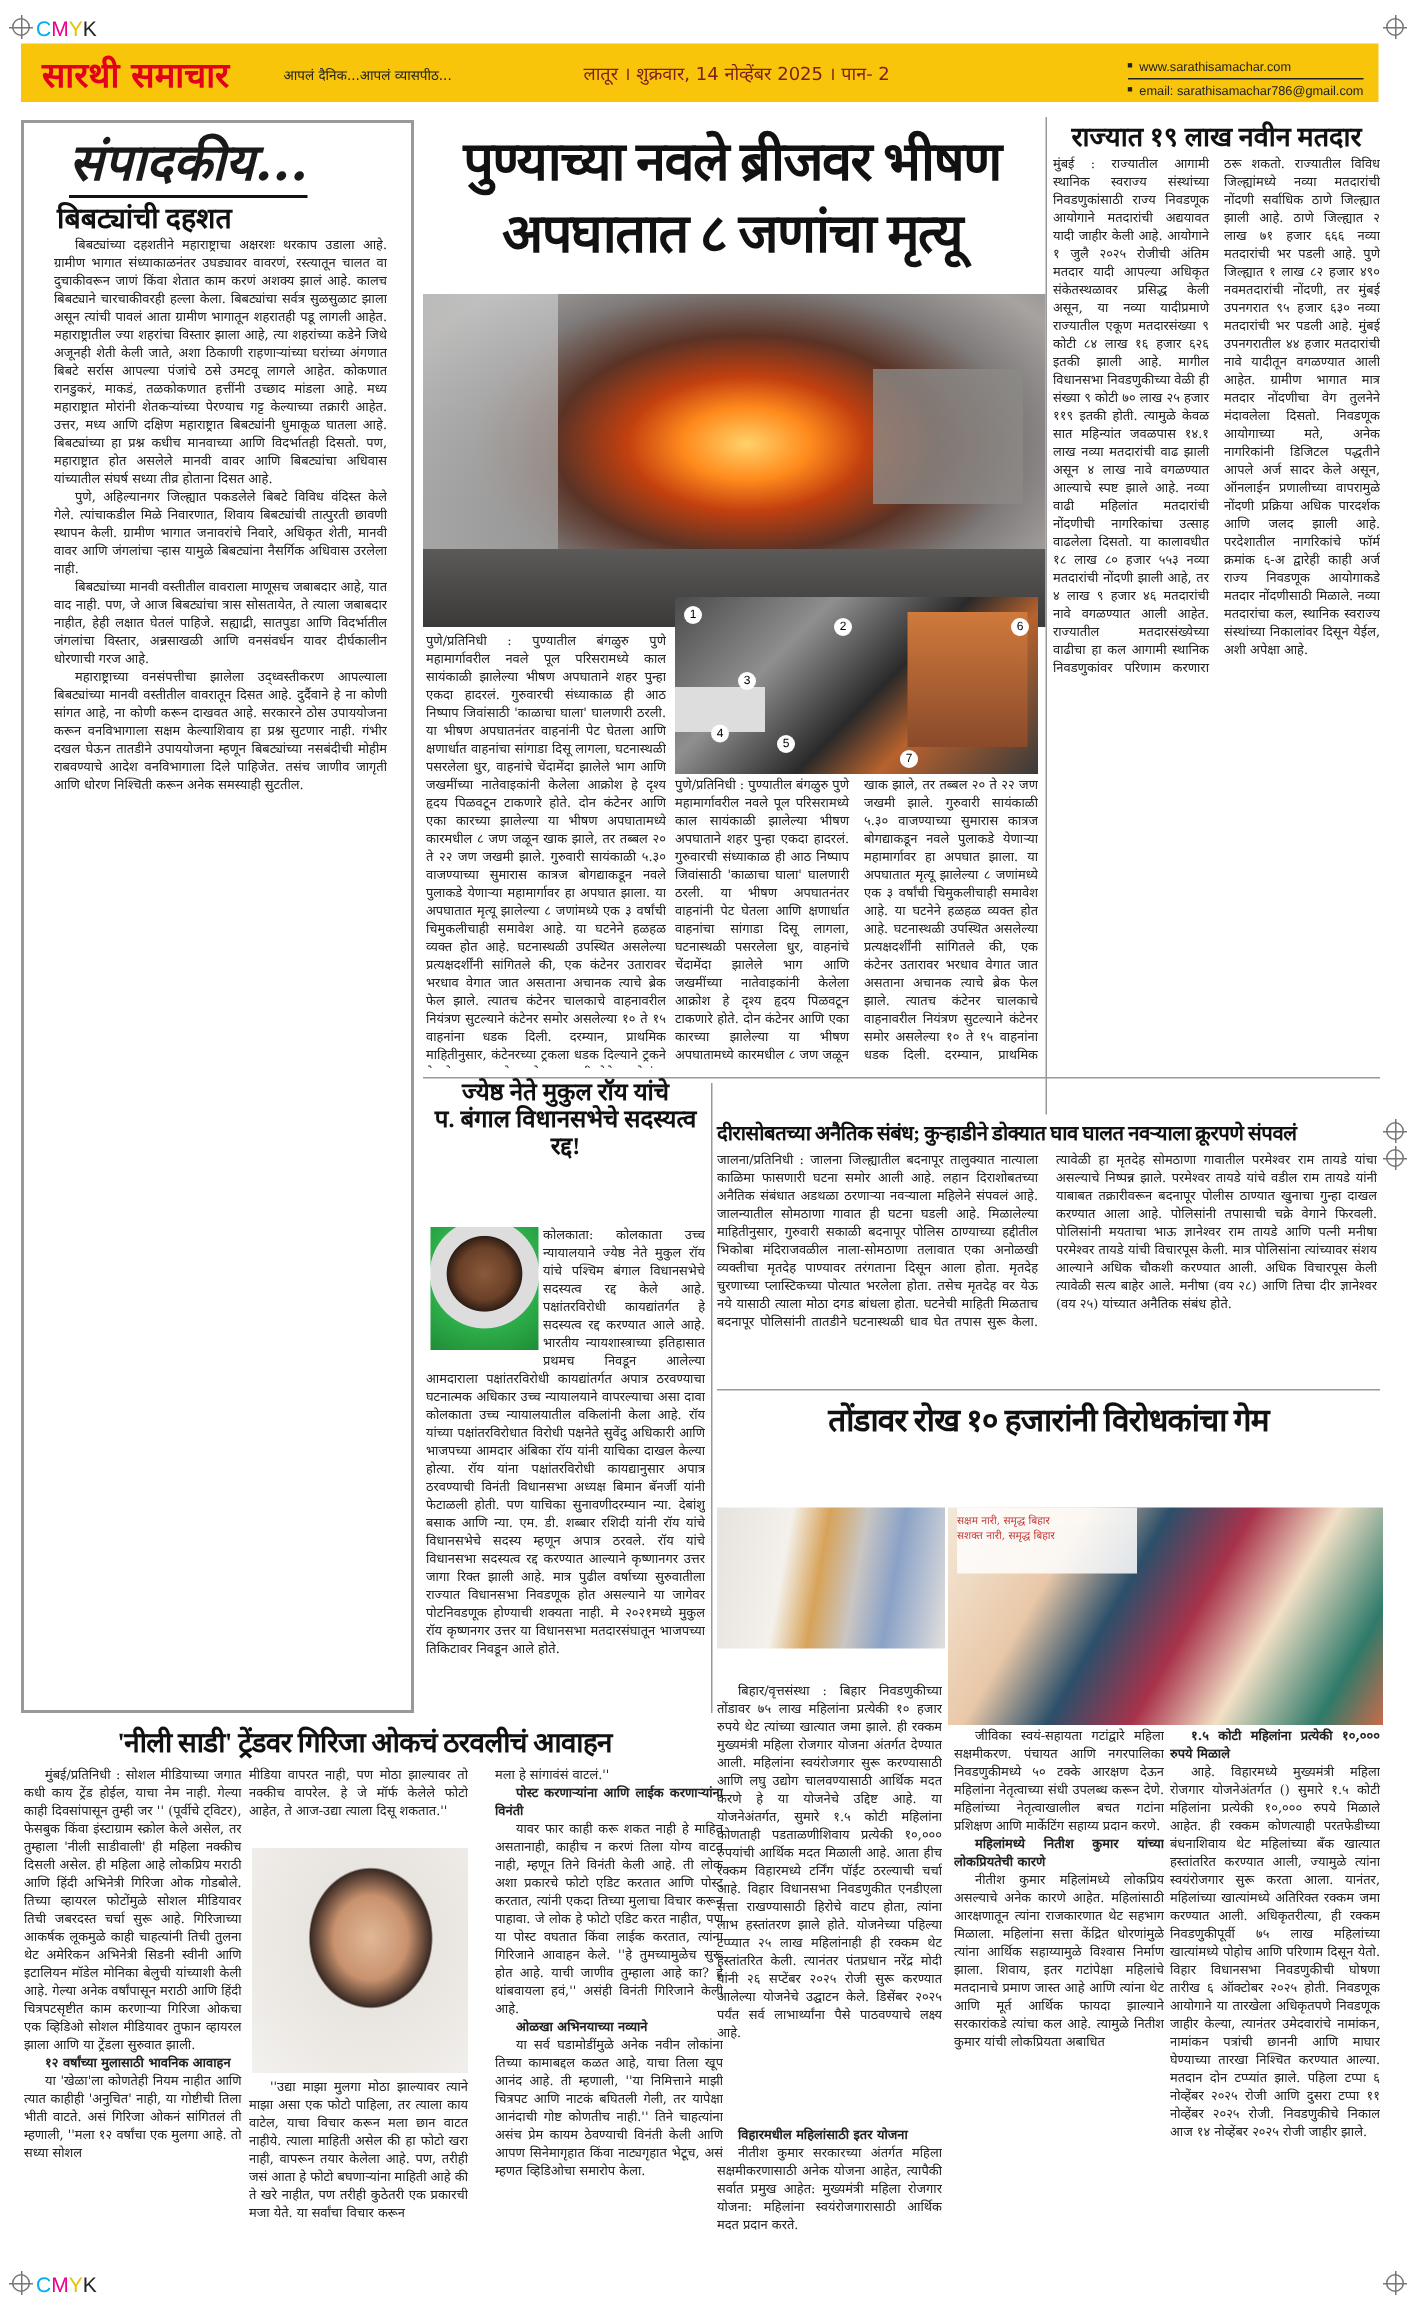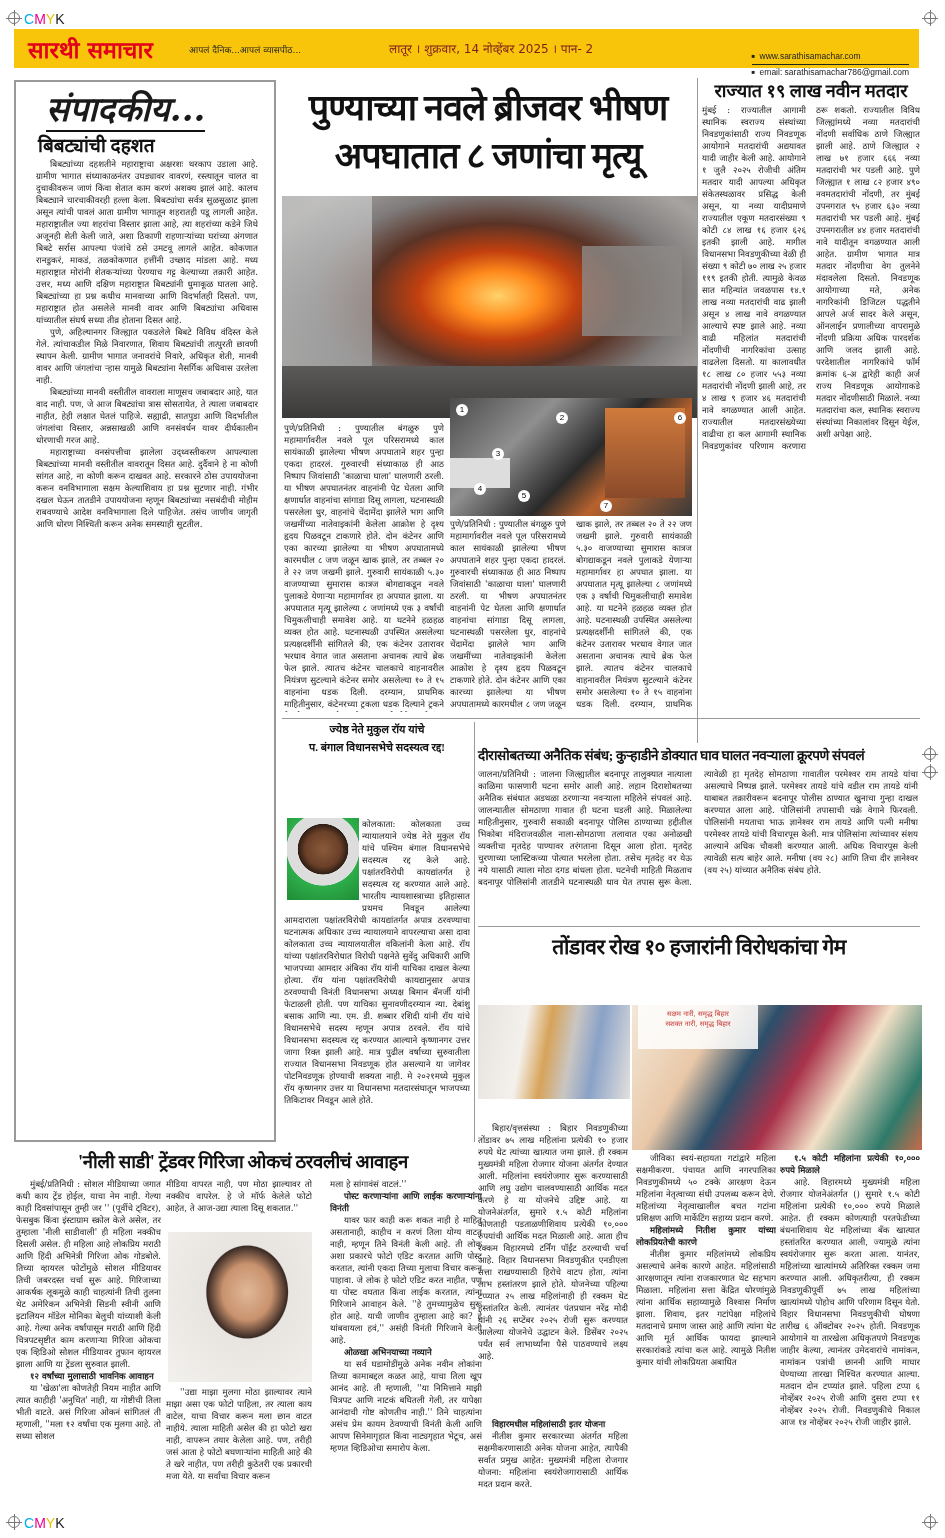--- a/index.html
+++ b/index.html
@@ -9,21 +9,21 @@
   .reg { position: absolute; width: 12px; height: 12px; border: 1px solid #777; border-radius: 50%; }
   .reg::before { content: ""; position: absolute; left: 5px; top: -3px; width: 1px; height: 16px; background: #777; }
   .reg::after { content: ""; position: absolute; top: 5px; left: -3px; height: 1px; width: 16px; background: #777; }
   .cmyk { position: absolute; font-family: "Liberation Sans", sans-serif; font-size: 14px; letter-spacing: 0; }
   .cmyk .c { color: #00aeef; } .cmyk .m { color: #ec008c; } .cmyk .y { color: #e6c200; } .cmyk .k { color: #222; }
 
   .masthead { position: absolute; left: 14px; top: 29px; width: 905px; height: 39px; background: #f8c50b; }
   .brand { position: absolute; left: 14px; top: 4px; font-family: "DejaVu Sans", sans-serif; font-weight: bold; font-size: 23px; color: #e3001b; }
   .tagline { position: absolute; left: 175px; top: 14px; font-family: "DejaVu Sans", sans-serif; font-size: 9px; color: #222; }
   .dateline { position: absolute; left: 375px; top: 11px; font-family: "DejaVu Sans", sans-serif; font-size: 12px; color: #7f1d1d; }
-  .contact { position: absolute; right: 10px; top: 20px; font-family: "Liberation Sans", sans-serif; font-size: 8.5px; color: #222; line-height: 15px; }
+  .contact { position: absolute; right: 10px; top: 8px; font-family: "Liberation Sans", sans-serif; font-size: 8.5px; color: #222; line-height: 15px; }
   .contact div { border-bottom: 1px solid #222; padding-left: 8px; position: relative; }
   .contact div:last-child { border-bottom: none; }
   .contact div::before { content: "■"; position: absolute; left: 0; font-size: 6px; }
 
   .box { position: absolute; border: 1px solid #999; }
   .col-text { font-size: 8.6px; line-height: 12px; text-align: justify; color: #222; }
   .col-text p { text-indent: 14px; }
   .sub { font-weight: bold; text-indent: 14px; }
   .hd { font-family: Liberation Serif, serif; font-weight: bold; color: #111; }
   .rule-v { position: absolute; width: 1px; background: #999; }
@@ -86,41 +86,41 @@
   <span class="cap-num" style="left:224px;top:14px;">6</span>
   <span class="cap-num" style="left:150px;top:102px;">7</span>
 </div>
 <div class="abs col-text" style="left:450px;top:518px;width:242px;height:194px;overflow:hidden;column-count:2;column-gap:10px;">पुणे/प्रतिनिधी : पुण्यातील बंगळुरु पुणे महामार्गावरील नवले पूल परिसरामध्ये काल सायंकाळी झालेल्या भीषण अपघाताने शहर पुन्हा एकदा हादरलं. गुरुवारची संध्याकाळ ही आठ निष्पाप जिवांसाठी 'काळाचा घाला' घालणारी ठरली. या भीषण अपघातनंतर वाहनांनी पेट घेतला आणि क्षणार्धात वाहनांचा सांगाडा दिसू लागला, घटनास्थळी पसरलेला धुर, वाहनांचे चेंदामेंदा झालेले भाग आणि जखमींच्या नातेवाइकांनी केलेला आक्रोश हे दृश्य हृदय पिळवटून टाकणारे होते. दोन कंटेनर आणि एका कारच्या झालेल्या या भीषण अपघातामध्ये कारमधील ८ जण जळून खाक झाले, तर तब्बल २० ते २२ जण जखमी झाले. गुरुवारी सायंकाळी ५.३० वाजण्याच्या सुमारास कात्रज बोगद्याकडून नवले पुलाकडे येणाऱ्या महामार्गावर हा अपघात झाला. या अपघातात मृत्यू झालेल्या ८ जणांमध्ये एक ३ वर्षांची चिमुकलीचाही समावेश आहे. या घटनेने हळहळ व्यक्त होत आहे. घटनास्थळी उपस्थित असलेल्या प्रत्यक्षदर्शींनी सांगितले की, एक कंटेनर उतारावर भरधाव वेगात जात असताना अचानक त्याचे ब्रेक फेल झाले. त्यातच कंटेनर चालकाचे वाहनावरील नियंत्रण सुटल्याने कंटेनर समोर असलेल्या १० ते १५ वाहनांना धडक दिली. दरम्यान, प्राथमिक माहितीनुसार, कंटेनरच्या ट्रकला धडक दिल्याने ट्रकने पेट घेतला. यामध्ये १८ ते २० प्रवासी होते. धडकेनंतर कंटेनरच्या डिझेल टँकला आग लागली आणि क्षणार्धात आगीने लोट दिसू लागले. कारमध्ये असलेले दोन पुरुष, दोन महिला आणि एका मुलीचा घटनास्थळीच होरपळून दुर्दैवी मृत्यू झाला प्रत्यक्षदर्शी साडेपाच वाजण्याच्या सुमारास सर्व्हिस रोडवर असलेल्या चहाच्या टपरीवर चहा पीत उभे होते. तितक्यात मोठा आवाज आल्याने ते हादरेच्या धावले आणि बघितले तर एक मोठा कंटेनर आग ते दृश्य पाहत होते. नवले पुलाच्या उतारावर अनेक वाहनचालकांना ब्रेक लावत प्रवास करावा लागतो. अवजड वाहनांचे चालक इंधन वाचविण्यासाठी उतारावरून 'न्यूट्रल' करून वाहन चालवत असल्याने वाहनांवरील तावा सुटतो.</div>
 
 <div class="rule-v" style="left:697px;top:78px;height:665px;"></div>
 <div class="abs hd" style="left:702px;top:78px;width:218px;font-size:18px;text-align:center;">राज्यात १९ लाख नवीन मतदार</div>
 <div class="abs col-text" style="left:702px;top:104px;width:218px;height:636px;overflow:hidden;column-count:2;column-gap:10px;">मुंबई : राज्यातील आगामी स्थानिक स्वराज्य संस्थांच्या निवडणुकांसाठी राज्य निवडणूक आयोगाने मतदारांची अद्ययावत यादी जाहीर केली आहे. आयोगाने १ जुलै २०२५ रोजीची अंतिम मतदार यादी आपल्या अधिकृत संकेतस्थळावर प्रसिद्ध केली असून, या नव्या यादीप्रमाणे राज्यातील एकूण मतदारसंख्या ९ कोटी ८४ लाख १६ हजार ६२६ इतकी झाली आहे. मागील विधानसभा निवडणुकीच्या वेळी ही संख्या ९ कोटी ७० लाख २५ हजार ११९ इतकी होती. त्यामुळे केवळ सात महिन्यांत जवळपास १४.१ लाख नव्या मतदारांची वाढ झाली असून ४ लाख नावे वगळण्यात आल्याचे स्पष्ट झाले आहे. नव्या वाढी महिलांत मतदारांची नोंदणीची नागरिकांचा उत्साह वाढलेला दिसतो. या कालावधीत १८ लाख ८० हजार ५५३ नव्या मतदारांची नोंदणी झाली आहे, तर ४ लाख ९ हजार ४६ मतदारांची नावे वगळण्यात आली आहेत. राज्यातील मतदारसंख्येच्या वाढीचा हा कल आगामी स्थानिक निवडणुकांवर परिणाम करणारा ठरू शकतो. राज्यातील विविध जिल्ह्यांमध्ये नव्या मतदारांची नोंदणी सर्वाधिक ठाणे जिल्ह्यात झाली आहे. ठाणे जिल्ह्यात २ लाख ७१ हजार ६६६ नव्या मतदारांची भर पडली आहे. पुणे जिल्ह्यात १ लाख ८२ हजार ४९० नवमतदारांची नोंदणी, तर मुंबई उपनगरात ९५ हजार ६३० नव्या मतदारांची भर पडली आहे. मुंबई उपनगरातील ४४ हजार मतदारांची नावे यादीतून वगळण्यात आली आहेत. ग्रामीण भागात मात्र मतदार नोंदणीचा वेग तुलनेने मंदावलेला दिसतो. निवडणूक आयोगाच्या मते, अनेक नागरिकांनी डिजिटल पद्धतीने आपले अर्ज सादर केले असून, ऑनलाईन प्रणालीच्या वापरामुळे नोंदणी प्रक्रिया अधिक पारदर्शक आणि जलद झाली आहे. परदेशातील नागरिकांचे फॉर्म क्रमांक ६-अ द्वारेही काही अर्ज राज्य निवडणूक आयोगाकडे मतदार नोंदणीसाठी मिळाले. नव्या मतदारांचा कल, स्थानिक स्वराज्य संस्थांच्या निकालांवर दिसून येईल, अशी अपेक्षा आहे.</div>
 
 <div class="rule-h" style="left:282px;top:718px;width:638px;"></div>
-<div class="abs hd" style="left:282px;top:720px;width:190px;text-align:center;font-size:11px;line-height:18px;">
+<div class="abs hd" style="left:282px;top:720px;width:190px;text-align:center;font-size:16px;line-height:18px;">
   <div>ज्येष्ठ नेते मुकुल रॉय यांचे</div>
   <div>प. बंगाल विधानसभेचे सदस्यत्व रद्द!</div>
 </div>
 <div class="photo" style="left:287px;top:818px;width:72px;height:82px;background:radial-gradient(circle at 50% 38%, #8a5a3a 0%, #6a4028 28%, #2f1e15 40%, #ddd 41%, #ddd 58%, #2eae4a 59%, #1f8c36 100%);" title="Mukul Roy portrait"></div>
 <div class="abs col-text" style="left:284px;top:818px;width:186px;height:322px;overflow:hidden;">
   <div style="float:left;width:78px;height:86px;"></div>
   <span>कोलकाता: कोलकाता उच्च न्यायालयाने ज्येष्ठ नेते मुकुल रॉय यांचे पश्चिम बंगाल विधानसभेचे सदस्यत्व रद्द केले आहे. पक्षांतरविरोधी कायद्यांतर्गत हे सदस्यत्व रद्द करण्यात आले आहे. भारतीय न्यायशास्त्राच्या इतिहासात प्रथमच निवडून आलेल्या आमदाराला पक्षांतरविरोधी कायद्यांतर्गत अपात्र ठरवण्याचा घटनात्मक अधिकार उच्च न्यायालयाने वापरल्याचा असा दावा कोलकाता उच्च न्यायालयातील वकिलांनी केला आहे. रॉय यांच्या पक्षांतरविरोधात विरोधी पक्षनेते सुवेंदु अधिकारी आणि भाजपच्या आमदार अंबिका रॉय यांनी याचिका दाखल केल्या होत्या. रॉय यांना पक्षांतरविरोधी कायद्यानुसार अपात्र ठरवण्याची विनंती विधानसभा अध्यक्ष बिमान बॅनर्जी यांनी फेटाळली होती. पण याचिका सुनावणीदरम्यान न्या. देबांशु बसाक आणि न्या. एम. डी. शब्बार रशिदी यांनी रॉय यांचे विधानसभेचे सदस्य म्हणून अपात्र ठरवले. रॉय यांचे विधानसभा सदस्यत्व रद्द करण्यात आल्याने कृष्णानगर उत्तर जागा रिक्त झाली आहे. मात्र पुढील वर्षाच्या सुरुवातीला राज्यात विधानसभा निवडणूक होत असल्याने या जागेवर पोटनिवडणूक होण्याची शक्यता नाही. मे २०२१मध्ये मुकुल रॉय कृष्णनगर उत्तर या विधानसभा मतदारसंघातून भाजपच्या तिकिटावर निवडून आले होते.</span>
 </div>
 <div class="rule-v" style="left:474px;top:722px;height:420px;"></div>
 
 <div class="abs hd" style="left:478px;top:746px;width:440px;font-size:13.5px;white-space:nowrap;letter-spacing:-.3px;">दीरासोबतच्या अनैतिक संबंध; कुऱ्हाडीने डोक्यात घाव घालत नवऱ्याला क्रूरपणे संपवलं</div>
 <div class="abs col-text" style="left:478px;top:768px;width:440px;height:126px;overflow:hidden;column-count:2;column-gap:12px;">जालना/प्रतिनिधी : जालना जिल्ह्यातील बदनापूर तालुक्यात नात्याला काळिमा फासणारी घटना समोर आली आहे. लहान दिराशोबतच्या अनैतिक संबंधात अडथळा ठरणाऱ्या नवऱ्याला महिलेने संपवलं आहे. जालन्यातील सोमठाणा गावात ही घटना घडली आहे. मिळालेल्या माहितीनुसार, गुरुवारी सकाळी बदनापूर पोलिस ठाण्याच्या हद्दीतील भिकोबा मंदिराजवळील नाला-सोमठाणा तलावात एका अनोळखी व्यक्तीचा मृतदेह पाण्यावर तरंगताना दिसून आला होता. मृतदेह चुरणाच्या प्लास्टिकच्या पोत्यात भरलेला होता. तसेच मृतदेह वर येऊ नये यासाठी त्याला मोठा दगड बांधला होता. घटनेची माहिती मिळताच बदनापूर पोलिसांनी तातडीने घटनास्थळी धाव घेत तपास सुरू केला. त्यावेळी हा मृतदेह सोमठाणा गावातील परमेश्वर राम तायडे यांचा असल्याचे निष्पन्न झाले. परमेश्वर तायडे यांचे वडील राम तायडे यांनी याबाबत तक्रारीवरून बदनापूर पोलीस ठाण्यात खुनाचा गुन्हा दाखल करण्यात आला आहे. पोलिसांनी तपासाची चक्रे वेगाने फिरवली. पोलिसांनी मयताचा भाऊ ज्ञानेश्वर राम तायडे आणि पत्नी मनीषा परमेश्वर तायडे यांची विचारपूस केली. मात्र पोलिसांना त्यांच्यावर संशय आल्याने अधिक चौकशी करण्यात आली. अधिक विचारपूस केली त्यावेळी सत्य बाहेर आले. मनीषा (वय २८) आणि तिचा दीर ज्ञानेश्वर (वय २५) यांच्यात अनैतिक संबंध होते.</div>
 <div class="rule-h" style="left:478px;top:926px;width:442px;"></div>
 
 <div class="abs hd" style="left:478px;top:930px;width:442px;text-align:center;font-size:21px;line-height:34px;letter-spacing:-.5px;">
   <div>तोंडावर रोख १० हजारांनी विरोधकांचा गेम</div>
 </div>
 <div class="photo" style="left:478px;top:1005px;width:152px;height:94px;background:linear-gradient(100deg,#e6e3df 0%,#f4f1ec 30%,#d7a35a 45%,#c9c6c3 60%,#8aa2c7 75%,#e3e0dd 100%);" title="Nitish Kumar and Narendra Modi"></div>
 <div class="photo" style="left:632px;top:1005px;width:290px;height:145px;background:linear-gradient(120deg,#f3e8d8 0%,#e9c8a8 25%,#2c4f6a 40%,#a8324a 55%,#f2e0c6 70%,#2f7a6a 88%,#c96a4a 100%);" title="women self help group holding cash">
-  <div class="abs" style="left:6px;top:0;width:120px;height:44px;background:#fff;opacity:.85;font-size:7px;color:#c02020;text-align:center;padding-top:4px;line-height:10px;">
+  <div class="abs" style="left:6px;top:0;width:120px;height:44px;background:#fff;opacity:.85;font-size:7px;color:#c02020;padding-top:4px;line-height:10px;">
     <div>सक्षम नारी, समृद्ध बिहार</div>
     <div>सशक्त नारी, समृद्ध बिहार</div>
   </div>
 </div>
 <div class="abs col-text" style="left:478px;top:1102px;width:150px;height:396px;overflow:hidden;margin-top:20px;">
   <p>बिहार/वृत्तसंस्था : बिहार निवडणुकीच्या तोंडावर ७५ लाख महिलांना प्रत्येकी १० हजार रुपये थेट त्यांच्या खात्यात जमा झाले. ही रक्कम मुख्यमंत्री महिला रोजगार योजना अंतर्गत देण्यात आली. महिलांना स्वयंरोजगार सुरू करण्यासाठी आणि लघु उद्योग चालवण्यासाठी आर्थिक मदत करणे हे या योजनेचे उद्दिष्ट आहे. या योजनेअंतर्गत, सुमारे १.५ कोटी महिलांना कोणताही पडताळणीशिवाय प्रत्येकी १०,००० रुपयांची आर्थिक मदत मिळाली आहे. आता हीच रक्कम विहारमध्ये टर्निंग पॉईंट ठरल्याची चर्चा आहे. विहार विधानसभा निवडणुकीत एनडीएला सत्ता राखण्यासाठी हिरोचे वाटप होता, त्यांना लाभ हस्तांतरण झाले होते. योजनेच्या पहिल्या टप्प्यात २५ लाख महिलांनाही ही रक्कम थेट हस्तांतरित केली. त्यानंतर पंतप्रधान नरेंद्र मोदी यांनी २६ सप्टेंबर २०२५ रोजी सुरू करण्यात आलेल्या योजनेचे उद्घाटन केले. डिसेंबर २०२५ पर्यंत सर्व लाभार्थ्यांना पैसे पाठवण्याचे लक्ष्य आहे.</p>
 </div>
 <div class="abs col-text" style="left:636px;top:1152px;width:140px;height:346px;overflow:hidden;">
   <p>जीविका स्वयं-सहायता गटांद्वारे महिला सक्षमीकरण. पंचायत आणि नगरपालिका निवडणुकीमध्ये ५० टक्के आरक्षण देऊन महिलांना नेतृत्वाच्या संधी उपलब्ध करून देणे. महिलांच्या नेतृत्वाखालील बचत गटांना प्रशिक्षण आणि मार्केटिंग सहाय्य प्रदान करणे.</p>
   <div class="sub">महिलांमध्ये नितीश कुमार यांच्या लोकप्रियतेची कारणे</div>

